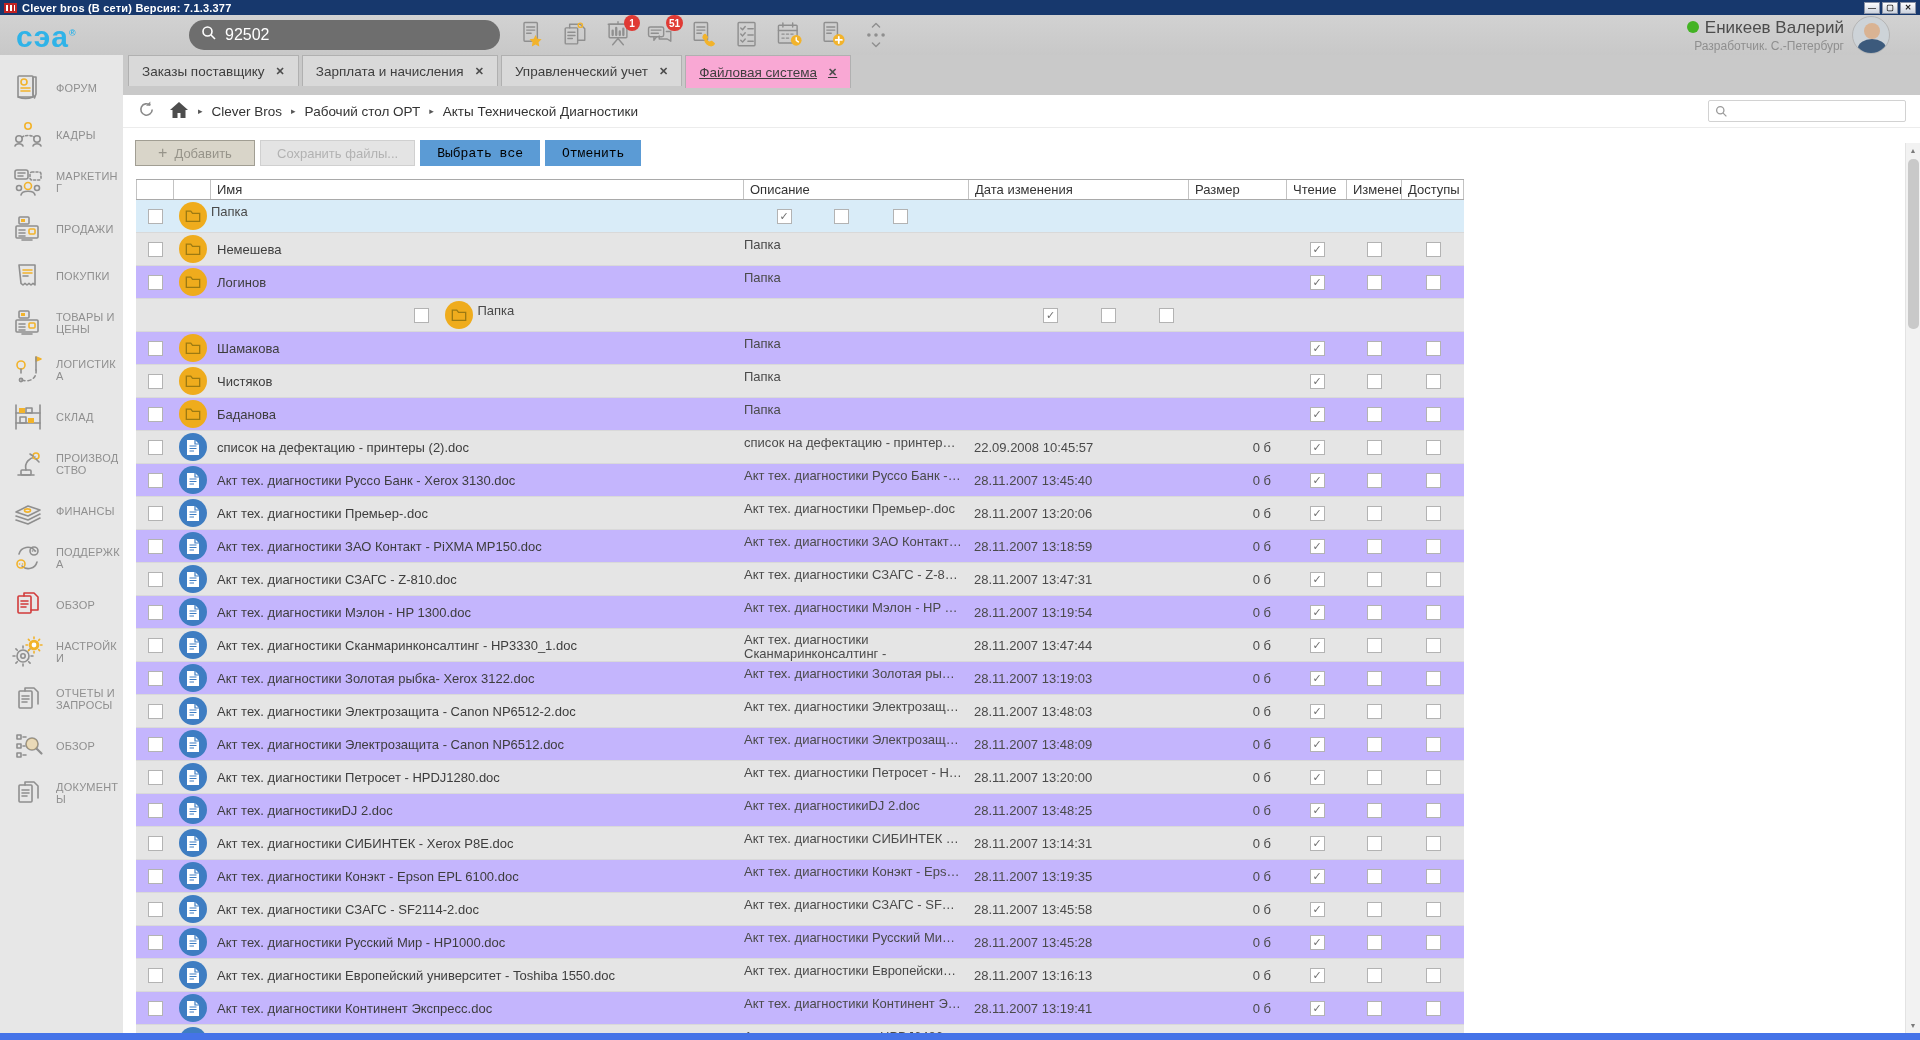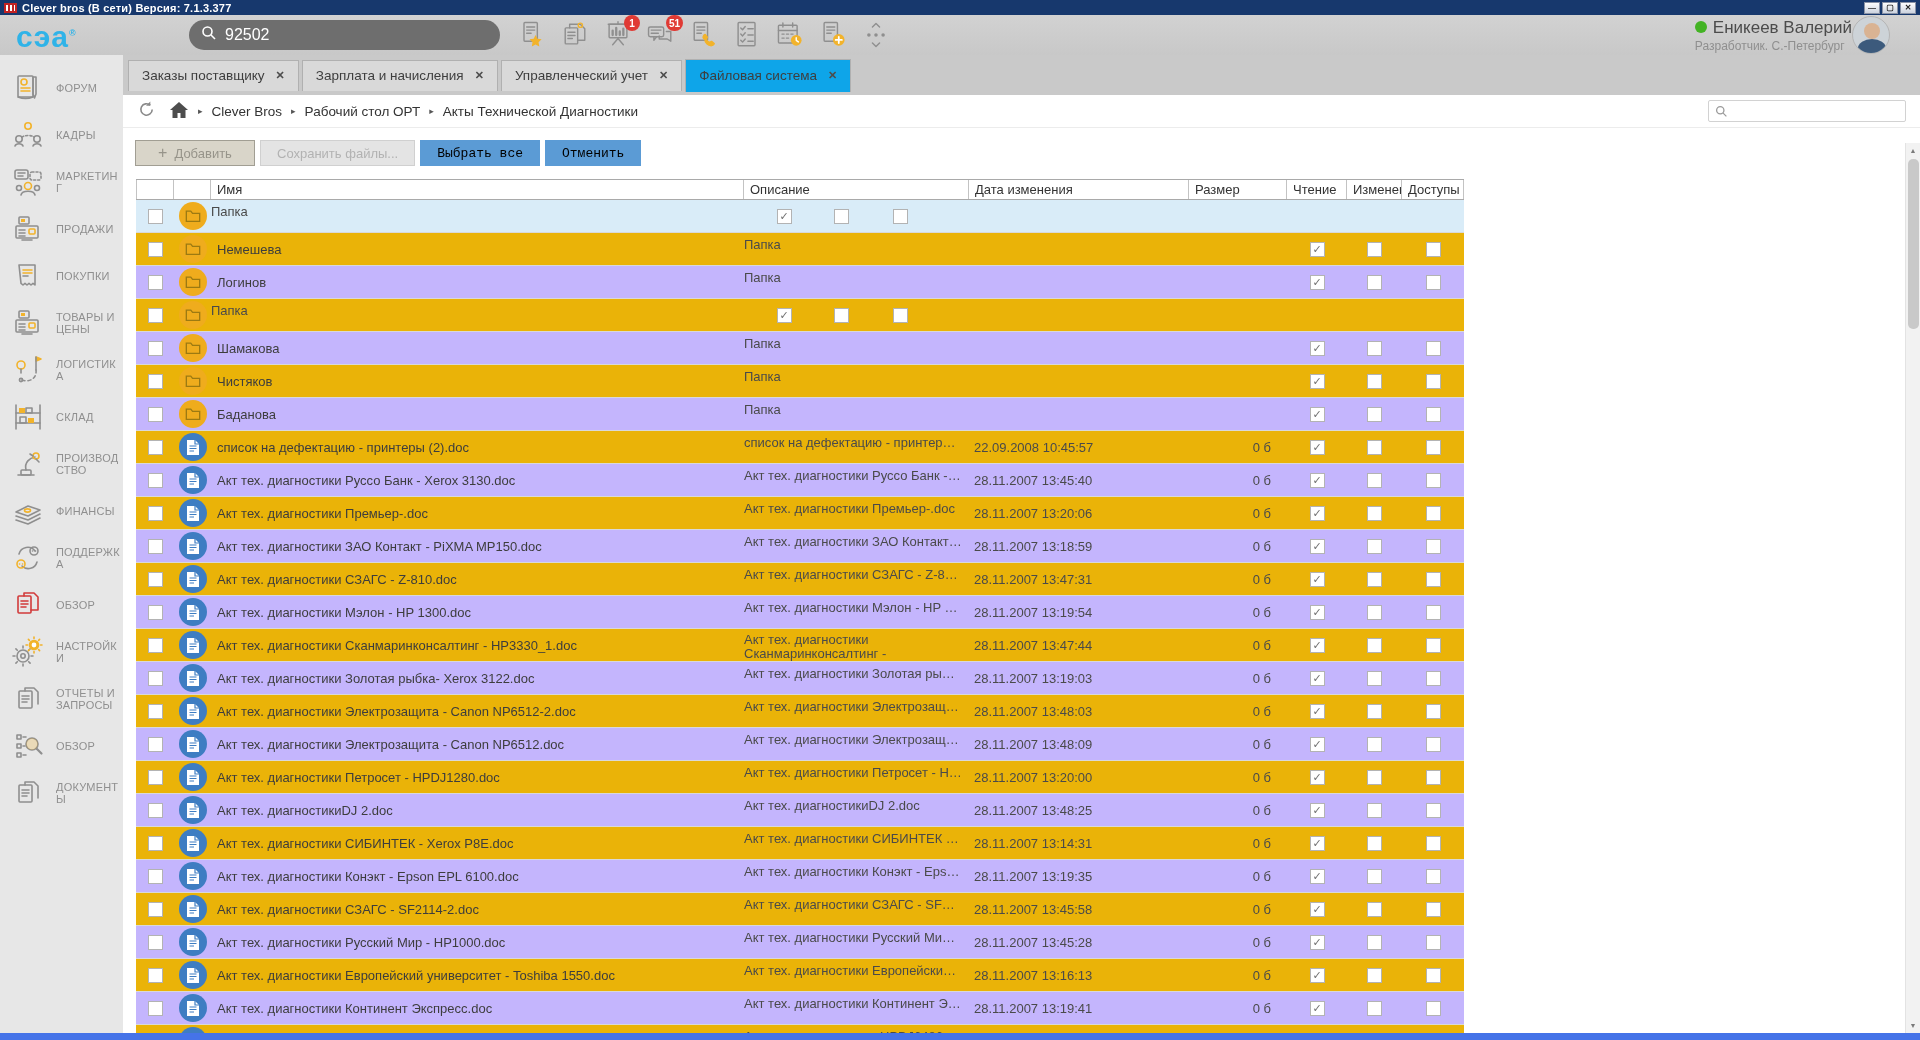--- a/index.html
+++ b/index.html
@@ -18,42 +18,42 @@
   
   .topbar{height:40px;background:linear-gradient(#d2d2d2,#c8c8c8);display:flex;align-items:center;}
   .brand{width:95px;margin-left:16px;font-size:30px;font-weight:bold;color:#2fb3e8;letter-spacing:1px;line-height:30px;flex:none;}
   .brand sup{font-size:9px;color:#2fb3e8;}
   .searchpill{margin-left:78px;width:311px;height:30px;border-radius:15px;background:#6e6e6e;display:flex;align-items:center;padding:0 12px;flex:none;}
   .searchpill input{background:transparent;border:none;outline:none;color:#fff;font-size:16px;width:240px;margin-left:8px;font-family:"Liberation Sans",sans-serif;}
   .topicons{display:flex;align-items:center;gap:11px;margin-left:16px;}
   .ticon{position:relative;width:32px;height:32px;display:flex;align-items:center;justify-content:center;cursor:pointer;}
   .badge{position:absolute;top:-4px;right:-6px;min-width:16px;height:16px;border-radius:8px;background:#e03a34;color:#fff;font-size:10px;font-weight:bold;display:flex;align-items:center;justify-content:center;padding:0 3px;}
   .userblock{margin-left:auto;display:flex;align-items:center;margin-right:30px;}
-  .uinfo{text-align:left;}
+  .uinfo{text-align:right;margin-right:8px;}
   .uname{font-size:17px;color:#4c4c4c;}
   .uname .dot{display:inline-block;width:12px;height:12px;border-radius:50%;background:#43b324;margin-right:6px;}
   .urole{font-size:12px;color:#8f8f8f;margin-top:1px;}
   .avatar{width:38px;height:38px;border-radius:50%;background:#cdd3d8;position:relative;overflow:hidden;border:1px solid #b5b5b5;flex:none;}
   .avatar .head{position:absolute;left:11px;top:6px;width:16px;height:16px;border-radius:50%;background:#d9b393;}
   .avatar .bodyp{position:absolute;left:5px;top:22px;width:28px;height:18px;border-radius:50% 50% 0 0;background:#3c5a7c;}
 
   
   .main{position:absolute;top:55px;left:0;right:0;bottom:7px;display:flex;}
   .sidebar{width:123px;background:#e7e7e7;padding-top:9px;flex:none;overflow:hidden;}
   .sbitem{height:47px;display:flex;align-items:center;cursor:pointer;}
   .sbicon{width:56px;display:flex;justify-content:center;flex:none;}
   .sblabel{font-size:11px;color:#8f8f8f;line-height:12px;letter-spacing:.2px;width:64px;word-wrap:break-word;overflow-wrap:break-word;}
   .content{flex:1;background:#fff;position:relative;display:flex;flex-direction:column;overflow:hidden;}
 
   
-  .tabstrip{height:40px;background:#c9c9c9;display:flex;align-items:center;padding-left:5px;flex:none;}
+  .tabstrip{height:40px;background:#c9c9c9;display:flex;align-items:flex-start;padding-left:5px;flex:none;}
   .tab{height:31px;display:flex;align-items:center;padding:0 13px;background:#d9d9d9;border:1px solid #b0b0b0;border-bottom:none;font-size:13.5px;color:#3e3e3e;cursor:pointer;white-space:nowrap;}
   .tab + .tab{margin-left:3px;}
   .tab .x{margin-left:11px;font-size:11px;font-weight:bold;color:#4d4d4d;cursor:pointer;}
-  .tab.active{background:#0ea5e9;height:33px;}
+  .tab.active{background:#f9a8d4;height:33px;text-decoration:underline;}
 
   
   .pathbar{height:33px;background:#fff;display:flex;align-items:center;padding-left:14px;border-bottom:1px solid #ececec;flex:none;}
   .crumb{display:flex;align-items:center;gap:9px;font-size:13.5px;color:#333;}
   .crumb .sep{color:#555;font-size:9px;}
   .crumb .item{cursor:pointer;}
   .minisearch{margin-left:auto;margin-right:14px;width:198px;height:22px;border:1px solid #d2d2d2;border-radius:2px;display:flex;align-items:center;padding:0 6px;background:#fff;}
   .minisearch input{border:none;outline:none;flex:1;font-size:12px;margin-left:5px;font-family:"Liberation Sans",sans-serif;}
 
   
@@ -64,21 +64,21 @@
   .btn.save{background:#e4e4e4;border-color:#d0d0d0;color:#b2b2b2;}
   .btn.blue{background:#5b9bd5;color:#000000;border-color:#5b9bd5;min-width:91px;font-family:Liberation Mono, monospace;}
 
   
   .gridwrap{flex:1;overflow:hidden;padding-left:13px;background:#fff;}
   .grid{width:1328px;}
   .ghead{display:flex;height:21px;border-top:1px solid #a9a9a9;border-bottom:1px solid #a9a9a9;background:#fff;}
   .gh{font-size:13px;color:#333;padding:2px 0 0 6px;border-right:1px solid #c3c3c3;overflow:hidden;white-space:nowrap;cursor:pointer;}
   .gh:first-child{border-left:1px solid #c3c3c3;}
   .grow{display:flex;height:33px;border-bottom:1px solid #d9d9d9;background:#c4b5fd;align-items:center;cursor:pointer;}
-  .grow.alt{background:#eab308;}
+  .grow.alt{background:#e5e5e5;justify-content:center;}
   .grow.sel{background:#d9ecf8;}
   .c{flex:none;height:100%;display:flex;align-items:center;overflow:hidden;}
   .c-sel{width:38px;justify-content:center;}
   .c-ico{width:37px;justify-content:center;}
   .c-name{width:533px;padding-left:6px;font-size:13px;color:#3d3d3d;white-space:nowrap;}
   .c-desc{width:225px;font-size:13px;color:#4a4a4a;align-items:flex-start;padding-top:4px;}
   .c-desc .dt{white-space:nowrap;overflow:hidden;text-overflow:ellipsis;width:218px;}
   .c-desc.wrap .dt{white-space:normal;line-height:14px;max-height:28px;}
   .c-date{width:220px;padding-left:5px;font-size:13px;color:#4a4a4a;}
   .c-size{width:98px;justify-content:flex-end;padding-right:16px;font-size:13px;color:#4a4a4a;}

